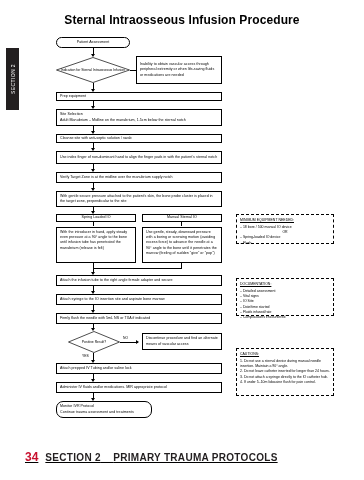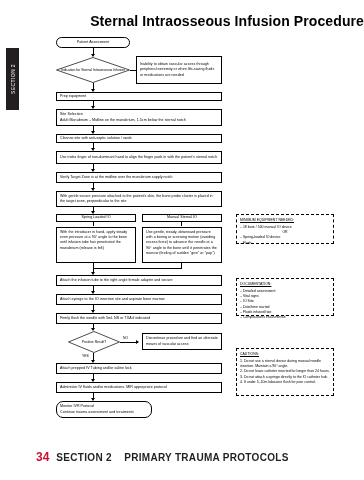--- a/index.html
+++ b/index.html
@@ -37,22 +37,22 @@
     position: absolute;
     left: -17px;
     top: 28px;
     width: 48px;
     text-align: center;
   }
   .title {
     position: absolute;
     left: 0; right: 0;
     top: 13px;
-    text-align: right;
-    font-size: 14px;
+    text-align: center;
+    font-size: 12px;
     font-weight: bold;
     color: #000000;
     letter-spacing: 0.1px;
   }
   .flow {
     position: absolute;
     left: 24px;
     top: 30px;
     width: 316px;
     height: 410px;
@@ -116,21 +116,22 @@
     position: absolute;
     font-size: 3.4px;
     color: #000000;
   }
   .footer {
     position: absolute;
     left: 0; bottom: 16px;
     width: 100%;
     display: flex;
     align-items: baseline;
-    padding-left: 36px;
+    padding-left: 25px;
+    text-decoration: underline;
   }
   .pagenum {
     font-size: 12px;
     font-weight: bold;
     color: #c8102e;
     margin-right: 7px;
   }
   .footer-text {
     font-size: 10px;
     font-weight: bold;

